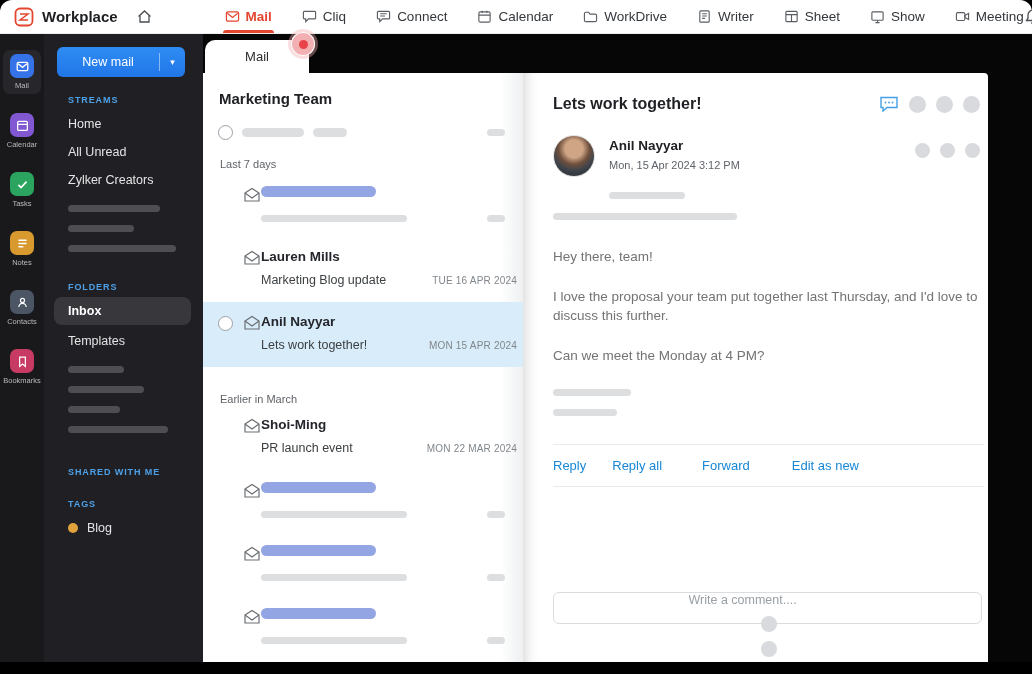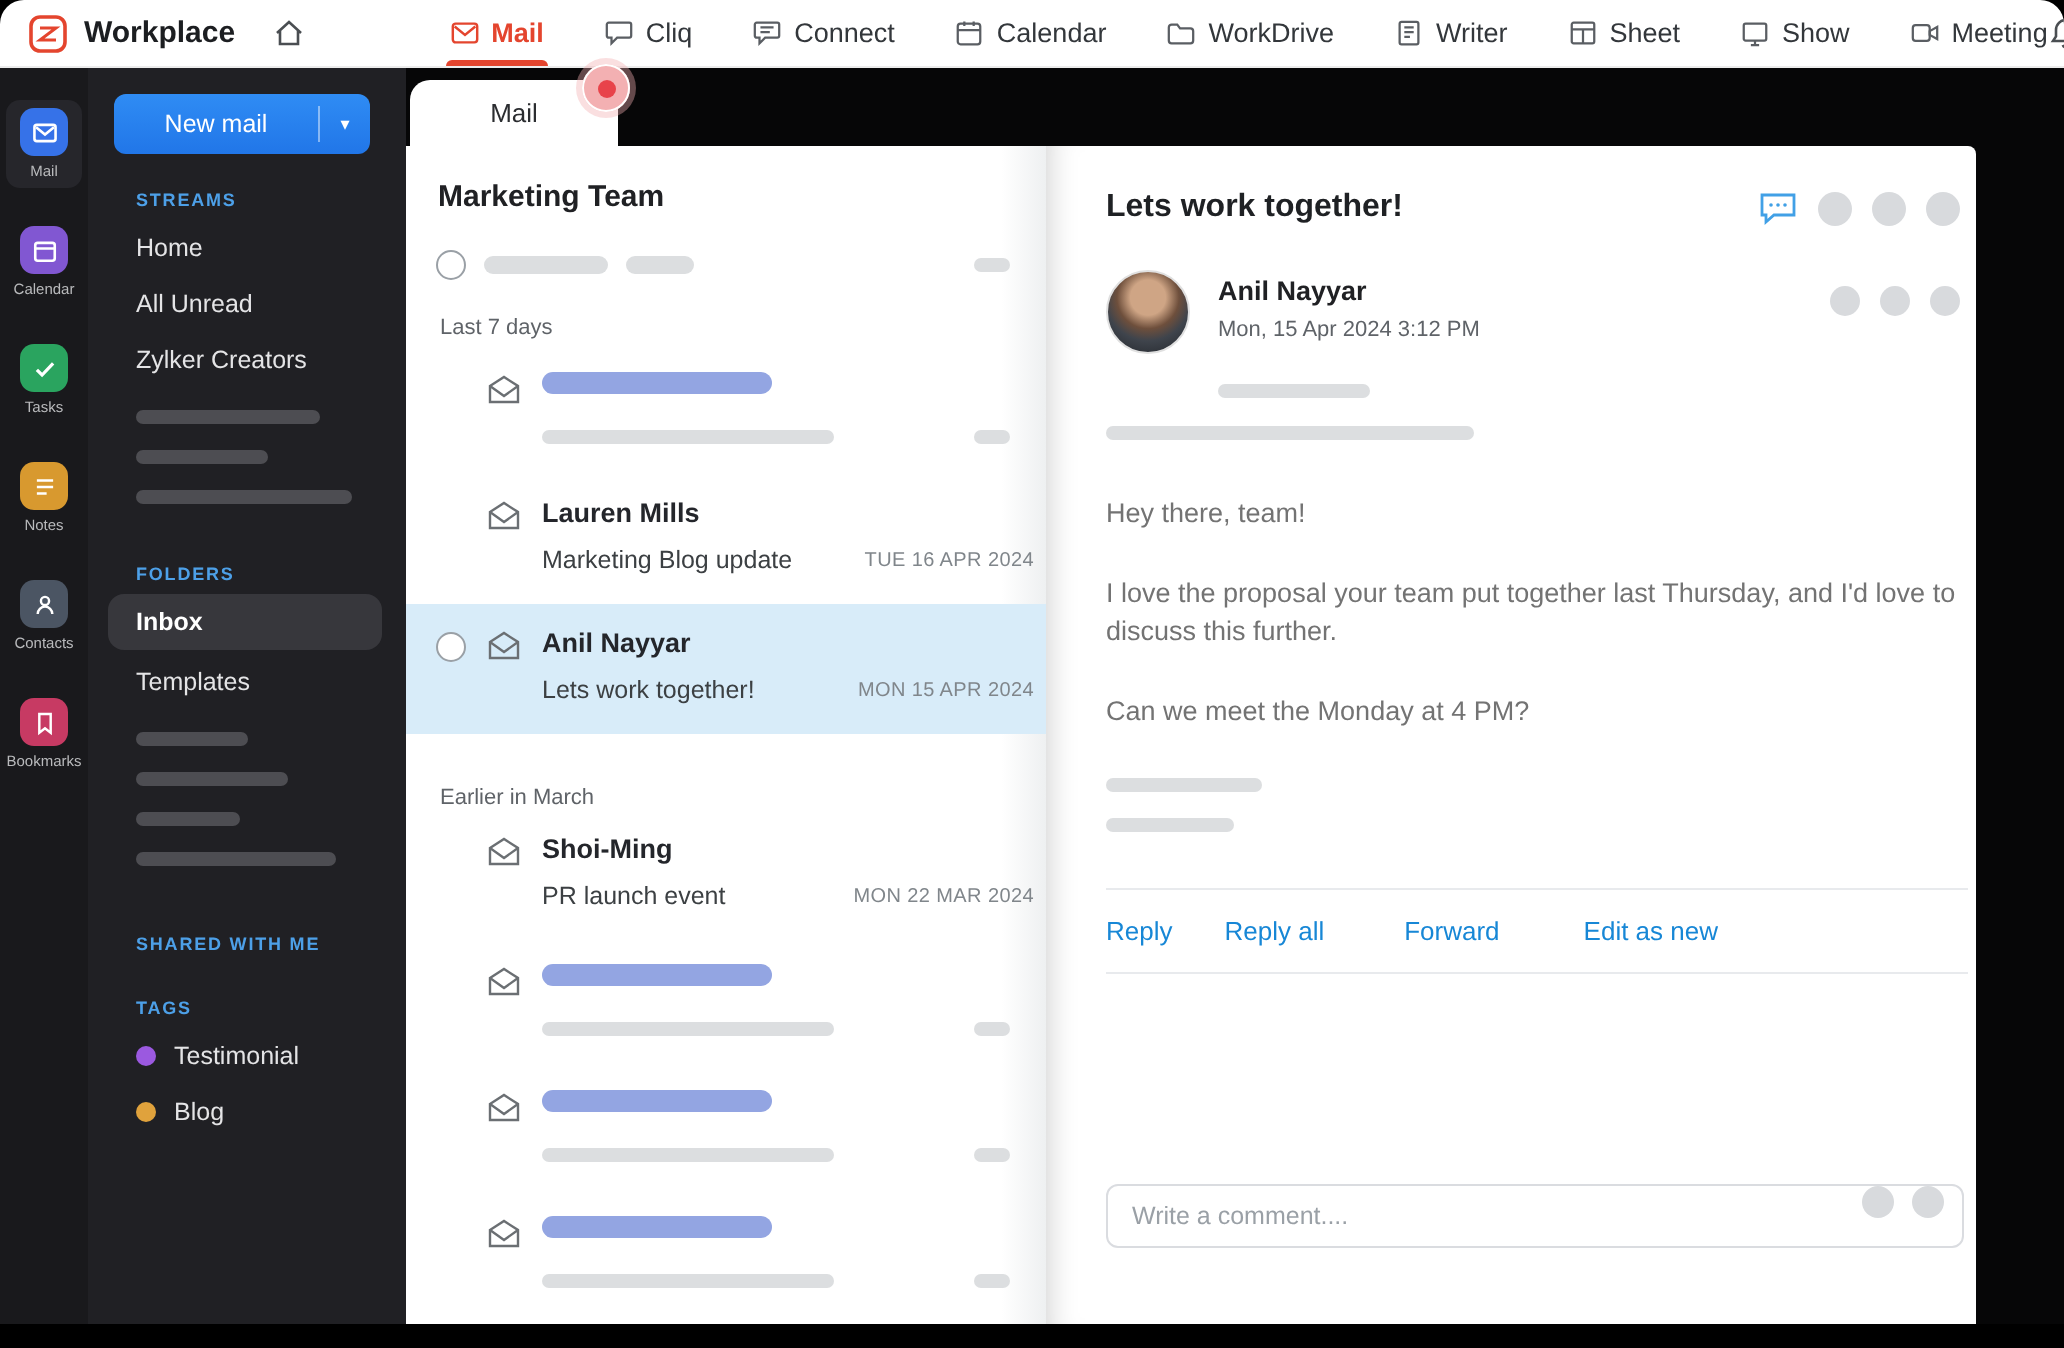--- a/index.html
+++ b/index.html
@@ -53,21 +53,21 @@
   .card { flex:1; background:#fff; margin-right:44px; display:flex; overflow:hidden; border-top-right-radius:4px; }
 
   
   .list-panel { width:320px; padding-top:17px; background:linear-gradient(to right,#fff 93%,#eef0f1 100%); overflow:hidden; position:relative; }
   .list-title { font-size:15px; font-weight:700; color:#202124; padding-left:16px; }
   .collapsed-row { position:relative; display:flex; align-items:center; gap:9px; padding:18px 0 0 15px; }
   .ring { width:15px; height:15px; border:1.7px solid #9aa0a6; border-radius:50%; flex:none; background:#fff; }
   .gbar { height:9px; border-radius:5px; background:#dcdee0; }
   .pill { position:absolute; right:18px; width:18px; height:7px; border-radius:4px; background:#dcdee0; }
   .group-label { font-size:11px; color:#5f6368; padding:18px 0 4px 17px; }
-  .email-row { position:relative; display:flex; align-items:flex-start; gap:10px; padding:12px 6px 15px 40px; cursor:pointer; }
+  .email-row { position:relative; display:flex; align-items:flex-start; padding:12px 6px 15px 40px; cursor:pointer; }
   .email-row .row-ring { position:absolute; left:15px; top:14px; }
   .email-row.selected { background:#d8ecf9; }
   .env { flex:none; margin-top:1px; }
   .row-main { flex:1; display:flex; flex-direction:column; gap:9px; min-width:0; }
   .sender { font-size:13.5px; font-weight:700; color:#24262b; }
   .line2 { display:flex; align-items:center; justify-content:space-between; }
   .subject { font-size:12.5px; color:#3c4043; }
   .row-date { font-size:10px; color:#80868b; letter-spacing:.2px; white-space:nowrap; margin-left:8px; }
   .bbar { height:11px; border-radius:6px; background:#93a5e2; }
   .ph .line2 { margin-top:9px; position:relative; }
@@ -91,21 +91,21 @@
   .body-text { margin-top:27px; font-size:13.5px; color:#737373; line-height:1.45; }
   .body-text p + p { margin-top:20px; }
   .body-p2 { max-width:430px; }
   .sig-bars { margin-top:24px; display:flex; flex-direction:column; gap:13px; }
   .sig-bar1 { width:78px; height:7px; border-radius:4px; background:#dcdee0; }
   .sig-bar2 { width:64px; height:7px; border-radius:4px; background:#dcdee0; }
   .div-line { border:none; border-top:1px solid #e8eaed; margin-top:28px; }
   .actions { display:flex; gap:26px; padding:13px 0; font-size:13px; }
   .action-link { color:#1787d6; cursor:pointer; }
   .comment-row { margin-top:auto; margin-bottom:38px; margin-right:2px; }
-  .comment-box { display:flex; gap:9px; border:1px solid #dadce0; border-radius:6px; height:32px; padding:0 9px 0 12px; background:#fff; }
+  .comment-box { display:flex; align-items:center; gap:9px; border:1px solid #dadce0; border-radius:6px; height:32px; padding:0 9px 0 12px; background:#fff;flex-direction:column; }
   .comment-box input { flex:1; border:none; outline:none; font-size:12.5px; font-family:"Liberation Sans",sans-serif; color:#3c4043; }
   .comment-box input::placeholder { color:#9aa0a6; }
   .ccirc { width:16px; height:16px; border-radius:50%; background:#d8dadd; flex:none; cursor:pointer; }
   svg { display:block; }
 </style>
 </head>
 <body>
 
 <div class="page">
 
@@ -302,24 +302,20 @@
       <div class="side-bars">
         <span class="sbar" style="width:56px"></span>
         <span class="sbar" style="width:76px"></span>
         <span class="sbar" style="width:52px"></span>
         <span class="sbar" style="width:100px"></span>
       </div>
 
       <div class="sec-label" style="margin-top:34px">SHARED WITH ME</div>
       <div class="sec-label" style="margin-top:22px">TAGS</div>
       <div class="tag-item">
-        <span class="dot dot-purple"></span>
-        <span>Testimonial</span>
-      </div>
-      <div class="tag-item">
         <span class="dot dot-gold"></span>
         <span>Blog</span>
       </div>
     </aside>
 
     <main class="main">
       <div class="tab-row">
         <div class="tab">
             <span>Mail</span>
           </div>

